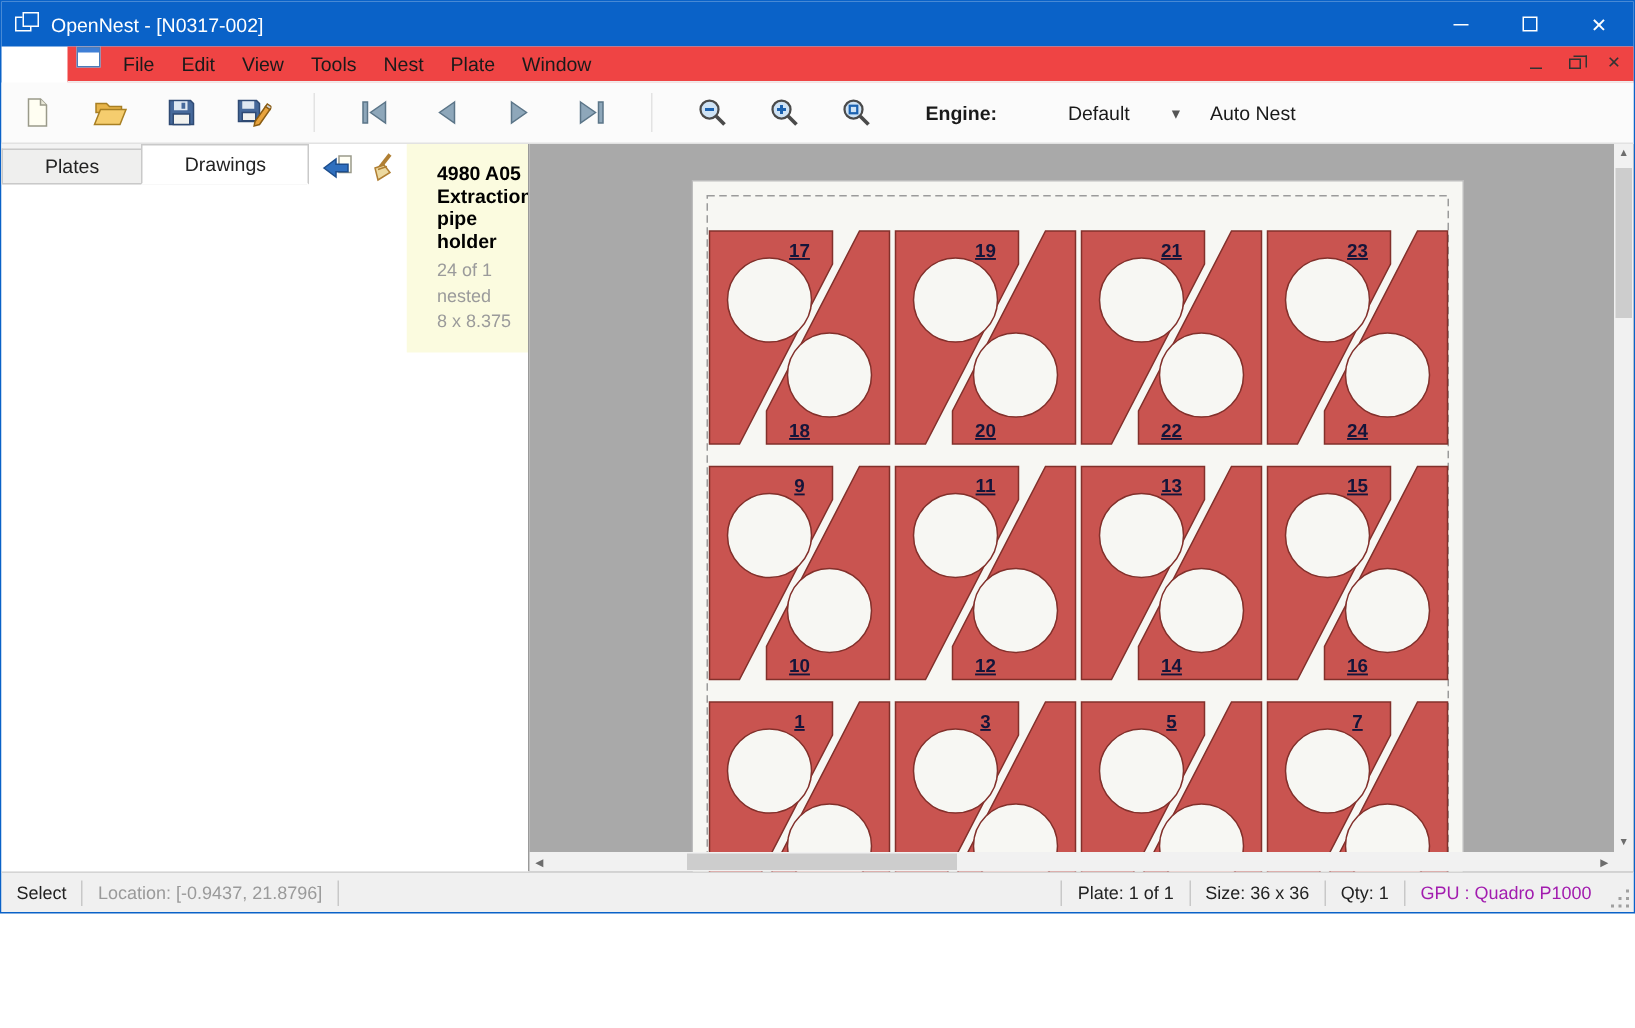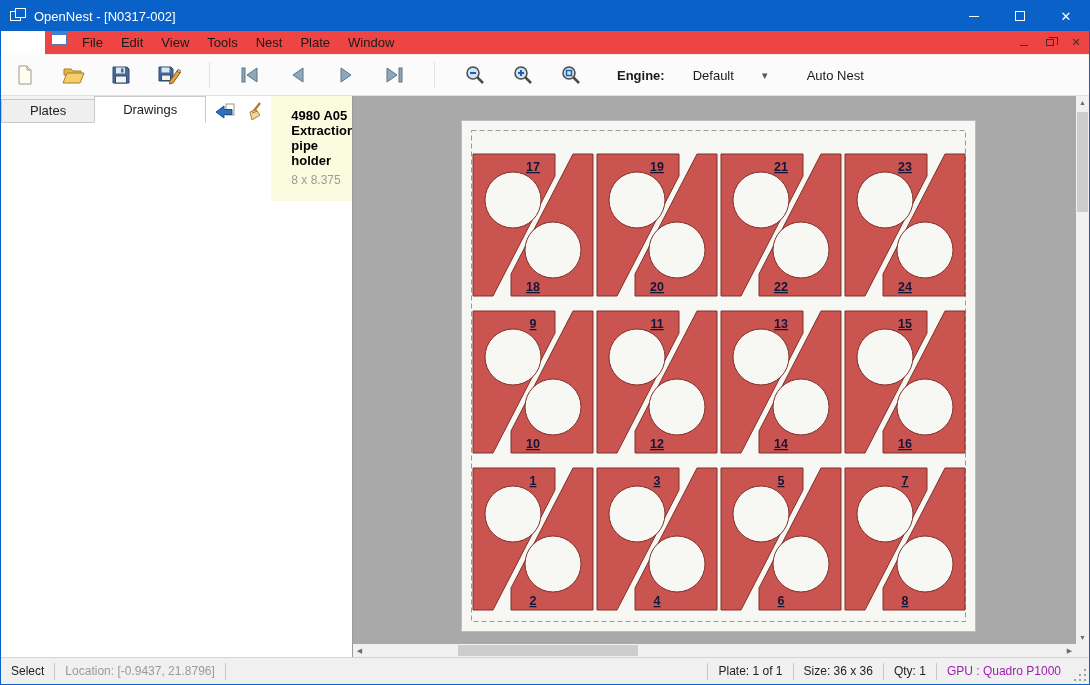--- a/index.html
+++ b/index.html
@@ -1,18 +1,18 @@
 <!DOCTYPE html>
 <html><head>
 <meta charset="utf-8">
 <style>
   * { margin:0; padding:0; box-sizing:border-box; }
   html,body { width:1090px; height:685px; background:#fff; }
   body { font-family:"Liberation Sans", sans-serif; font-size:13px; color:#1a1a1a; }
-  .window { width:1090px; height:685px; display:flex; flex-direction:column; border:1px solid #0a62c8; background:#fff; }
+  .window { width:1090px; height:609px; display:flex; flex-direction:column; border:1px solid #0a62c8; background:#fff; }
 
   
   .titlebar { height:30px; background:#0a62c8; color:#fff; display:flex; align-items:center; flex:0 0 auto; }
   .app-icon { width:16px; height:16px; margin:0 8px 0 9px; position:relative; }
   .app-icon .w1 { position:absolute; left:0; top:3px; width:11px; height:10px; border:1.5px solid #fff; background:transparent; }
   .app-icon .w2 { position:absolute; left:5px; top:0; width:11px; height:10px; border:1.5px solid #fff; background:#0a62c8; }
   .title-text { font-size:13px; }
   .titlebar-spacer { flex:1; }
   .tb-btn { width:46px; height:30px; display:flex; align-items:center; justify-content:center; color:#fff; cursor:default; }
   .glyph-min { width:10px; height:1px; background:#fff; display:block; }
@@ -29,21 +29,21 @@
   .glyph-mdi-min { width:8px; height:1px; background:#333; display:block; margin-top:6px; }
   .glyph-mdi-restore { width:8px; height:7px; border:1px solid #333; position:relative; display:block; }
   .glyph-mdi-restore::before { content:""; position:absolute; left:2px; top:-3px; width:8px; height:7px; border:1px solid #333; border-bottom:none; border-left:none; }
   .glyph-mdi-close { font-size:11px; line-height:1; }
 
   
   .toolbar { height:41px; background:#fbfbfb; display:flex; align-items:center; flex:0 0 auto; border-bottom:1px solid #e2e2e2; padding-left:6px;gap:12px; }
   .tool-btn { width:36px; height:34px; display:flex; align-items:center; justify-content:center; border-radius:2px; cursor:default; }
   .tool-sep { width:1px; height:26px; background:#e3e3e3; margin:0 10px; }
   .engine-label { font-weight:bold; margin:0 8px 0 16px; }
-  .engine-select { display:flex; align-items:center; gap:28px; padding:3px 8px; min-width:110px; color:#1a1a1a; cursor:default; }
+  .engine-select { display:flex; align-items:center; gap:28px; padding:3px 8px; min-width:110px; color:#1a1a1a; cursor:default;justify-content:flex-end; }
   .engine-caret { color:#555; font-size:11px; }
   .auto-nest { }
 
   
   .content { flex:1; display:flex; min-height:0; }
 
   .sidebar { width:352px; flex:0 0 auto; display:flex; flex-direction:row; background:#fff; border-right:1px solid #9a9a9a; }
   .tabs { height:27px; display:flex; align-items:flex-end; background:#f3f3f3; border-bottom:1px solid #c9c9c9; }
   .tab { height:23px; line-height:22px; padding:0 28px; background:#efefee; border:1px solid #c9c9c9; border-bottom:none; margin-right:-1px; cursor:default; font-size:13px; color:#222; }
   .tab.active { height:27px; line-height:26px; background:#fff; position:relative; margin-bottom:-1px; border-bottom:1px solid #fff; }
@@ -234,20 +234,21 @@
         </span>
       </div>
       <div class="part-list">
         <div class="part-item">
           <svg width="64" height="64" viewBox="0 0 64 64">
             <path d="M6 18 L19 5 L58 5 L58 59 L6 59 Z" fill="#c95450" stroke="#82302b"></path>
             <circle cx="36" cy="12" r="19" fill="#fbfbdf" stroke="#82302b"></circle>
           </svg>
           <div class="part-info">
             <div class="part-title">4980 A05 Extraction pipe holder</div>
+            <div class="part-meta">24 of 1 nested</div>
             <div class="part-meta">8 x 8.375</div>
           </div>
         </div>
       </div>
     </div>
 
     <div class="canvas">
       <div class="plate-wrap">
         <svg id="nest-svg" width="515" height="512" viewBox="0 0 515 512">
           <rect x="0.5" y="0.5" width="514" height="511" fill="#f7f7f3" stroke="#bdbdbd"></rect>

